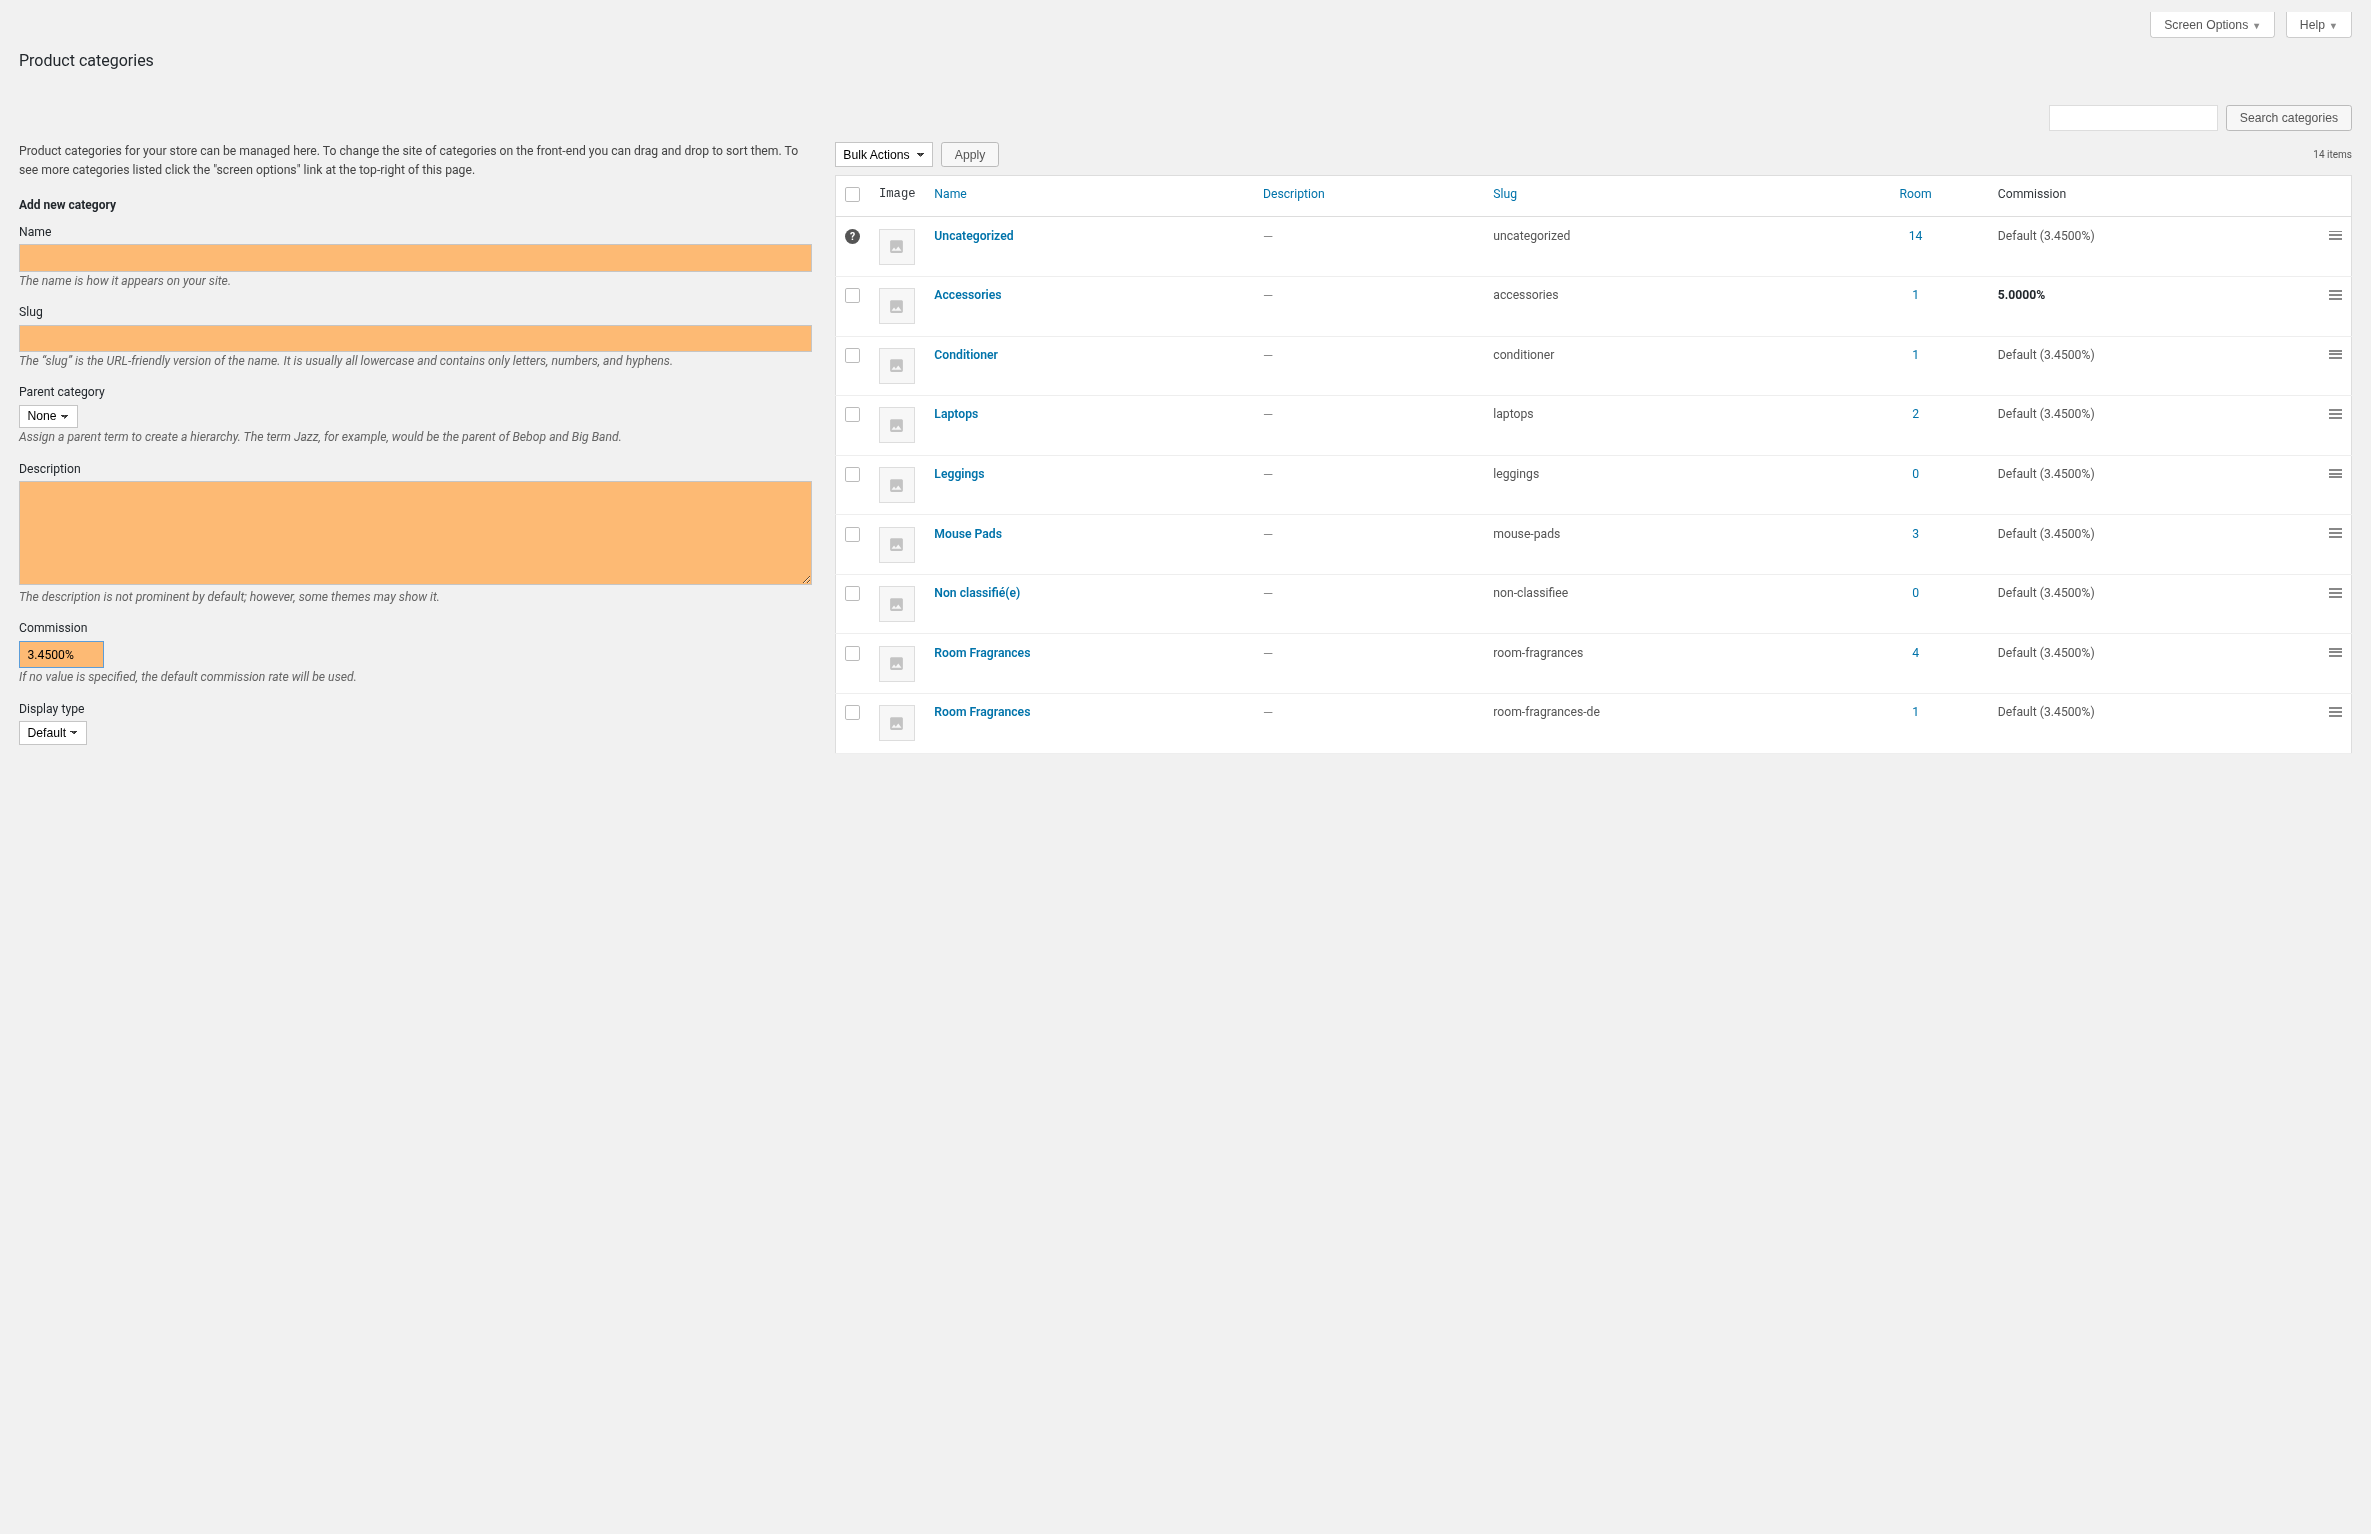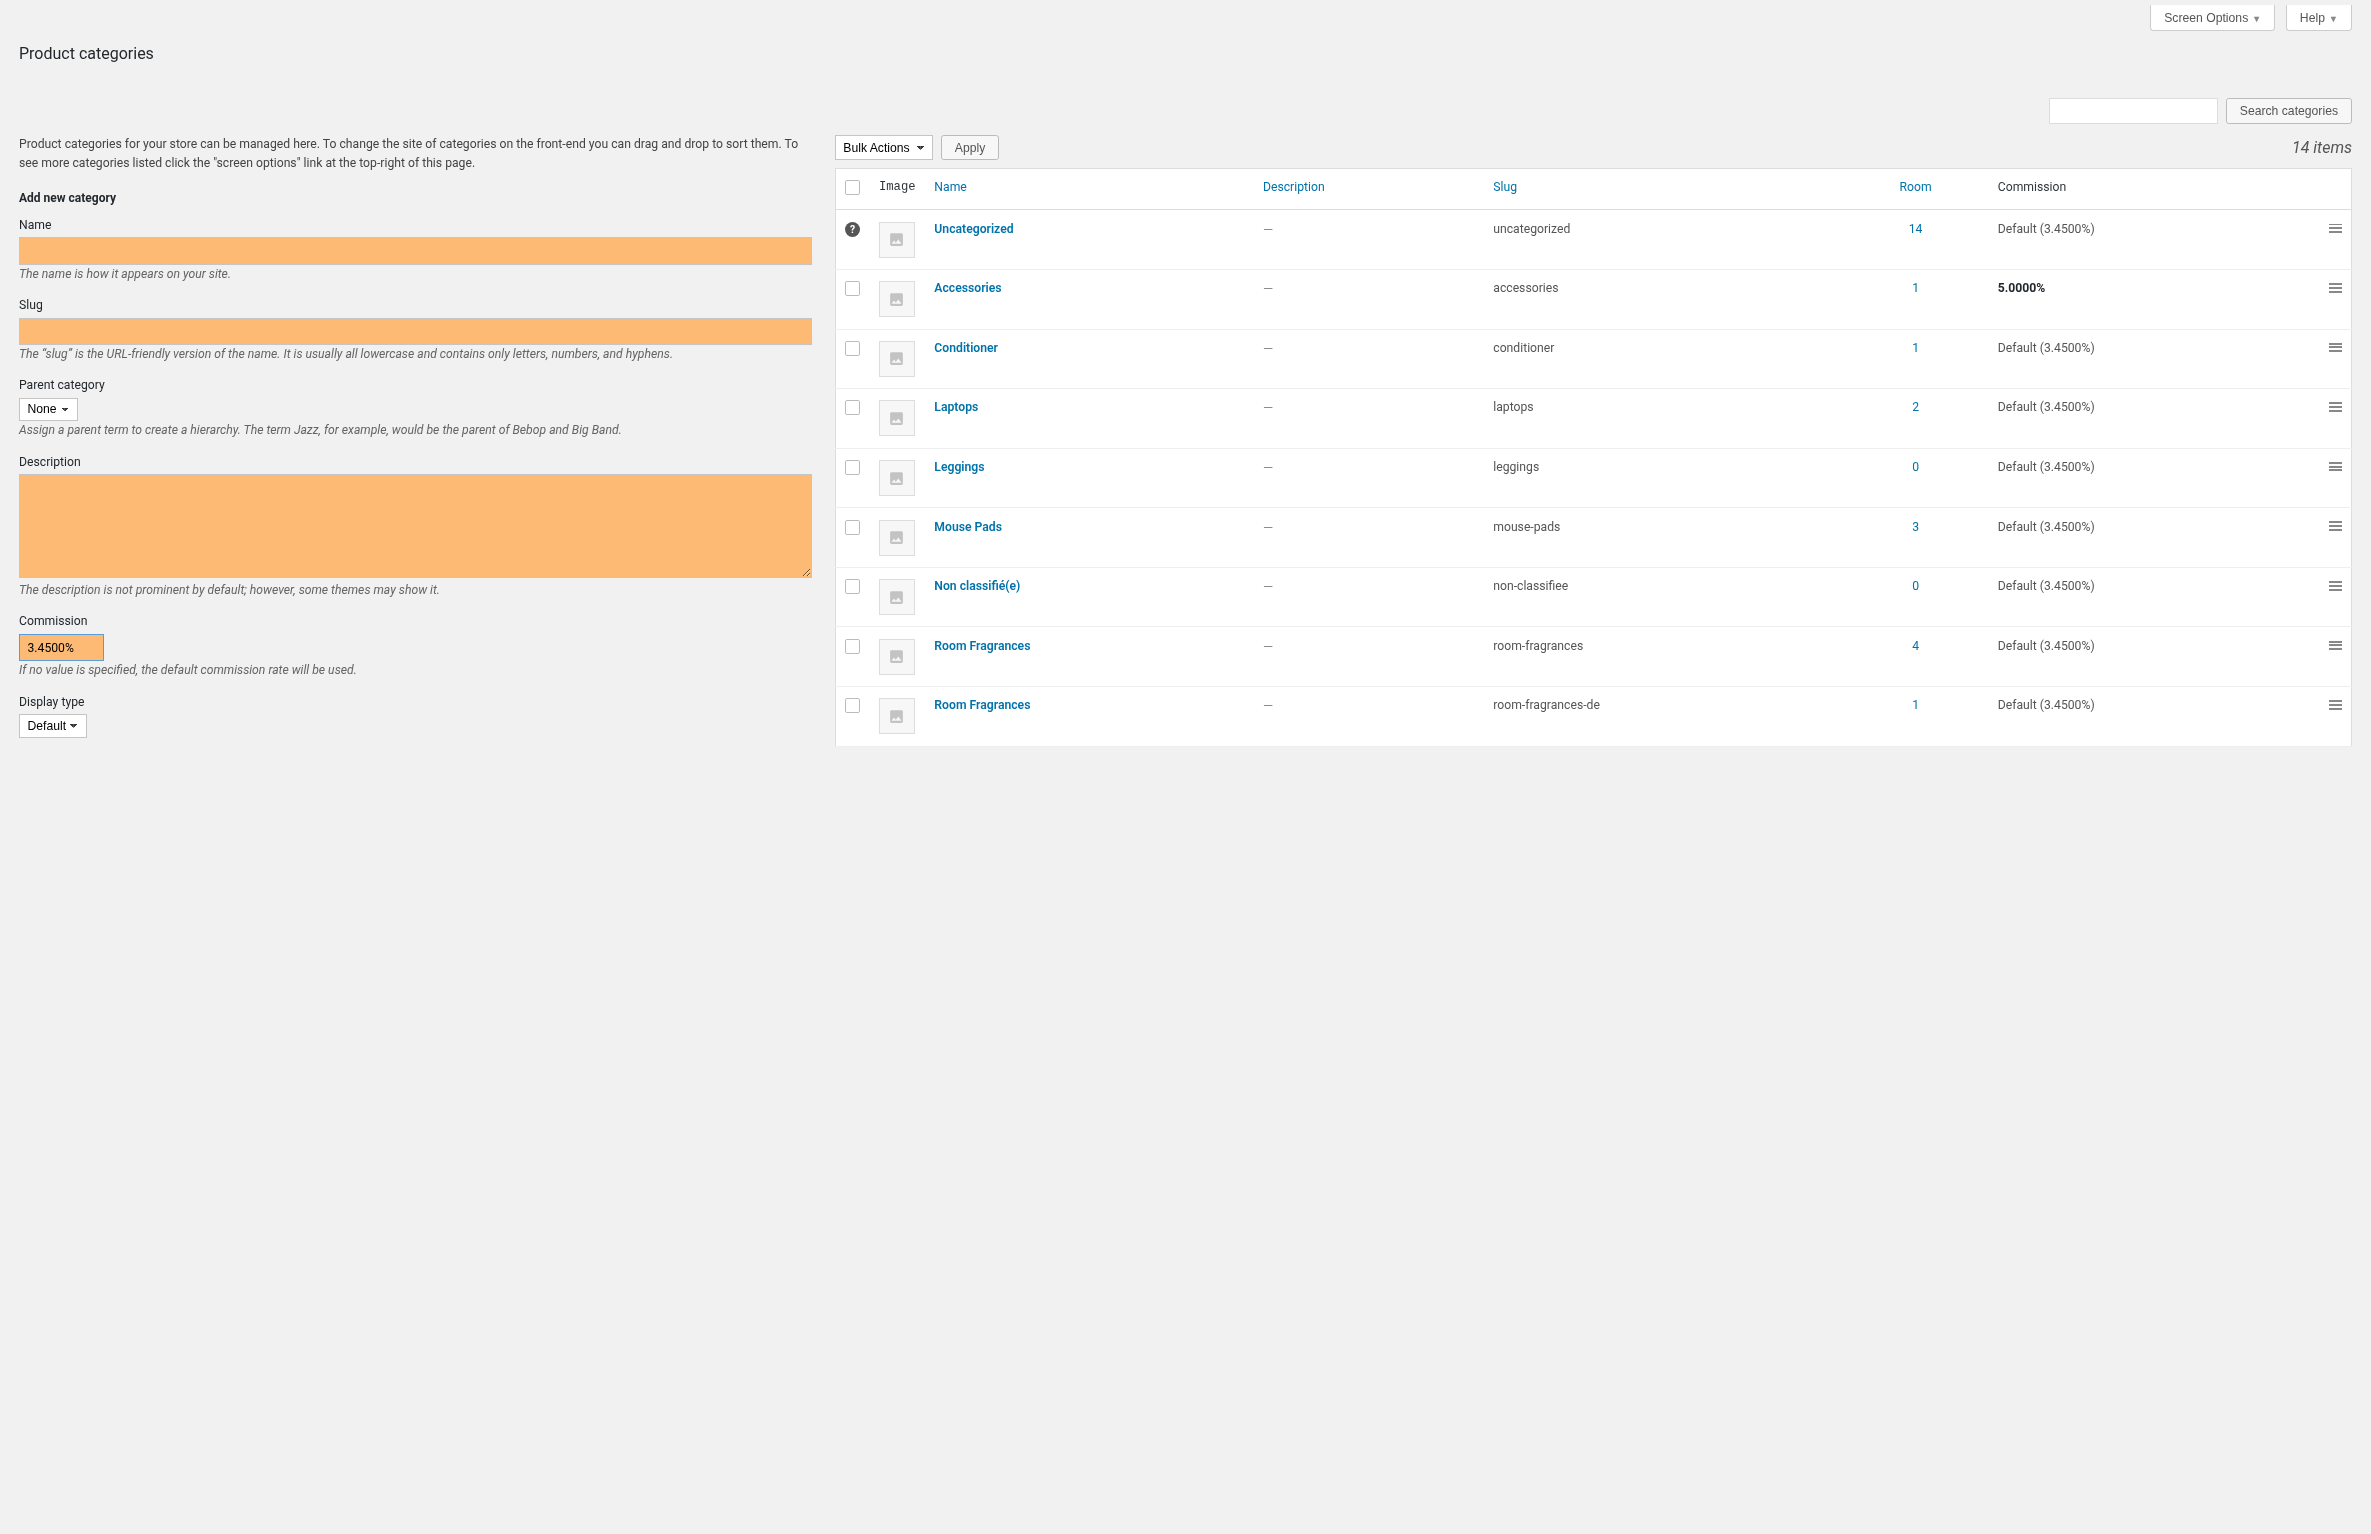--- a/index.html
+++ b/index.html
@@ -3,21 +3,21 @@
 <meta charset="utf-8">
 <style>
   * { box-sizing: border-box; margin: 0; padding: 0; }
   body {
     font-family: -apple-system, BlinkMacSystemFont, "Segoe UI", Roboto, Helvetica, Arial, sans-serif;
     background: #f1f1f1;
     color: #444;
     font-size: 12.2px;
     padding: 0 19px 38px 19px;
   }
-  .screen-meta { text-align: right; margin-right: 0; padding-top: 5px; }
+  .screen-meta { text-align: right; margin-right: 0; padding-top: 12px; }
   .screen-meta button {
     background: #fff;
     border: 0.9px solid #ccc;
     border-top: none;
     border-radius: 0 0 3.8px 3.8px;
     color: #555;
     font-size: 12.2px;
     padding: 5.6px 13px;
     margin-left: 7.5px;
     cursor: pointer;
@@ -88,21 +88,21 @@
   }
   .tablenav { display: flex; justify-content: space-between; align-items: center; margin-bottom: 7.5px; }
   .tablenav-left { display:flex; gap:7.5px; align-items:center;}
   .tablenav-left select {
     border: 0.9px solid #c5c5c5; background: #fff;
     padding: 4.7px 21px 4.7px 7.5px; font-size: 12.2px; appearance:none;-webkit-appearance:none;
     background-image: linear-gradient(45deg, transparent 50%, #333 50%), linear-gradient(135deg, #333 50%, transparent 50%);
     background-position: calc(100% - 11.3px) 10.4px, calc(100% - 7.5px) 10.4px;
     background-size: 3.8px 3.8px, 3.8px 3.8px; background-repeat:no-repeat;
   }
-  .items-count { color: #555; font-size: 16px; font-style: italic; }
+  .items-count { color: #555; font-size: 10px; }
   table.wp-list {
     width: 100%;
     border-collapse: collapse;
     background: #fff;
     border: 0.9px solid #ddd;
   }
   table.wp-list th, table.wp-list td {
     text-align: left;
     padding: 11.3px 9.4px;
     vertical-align: top;

